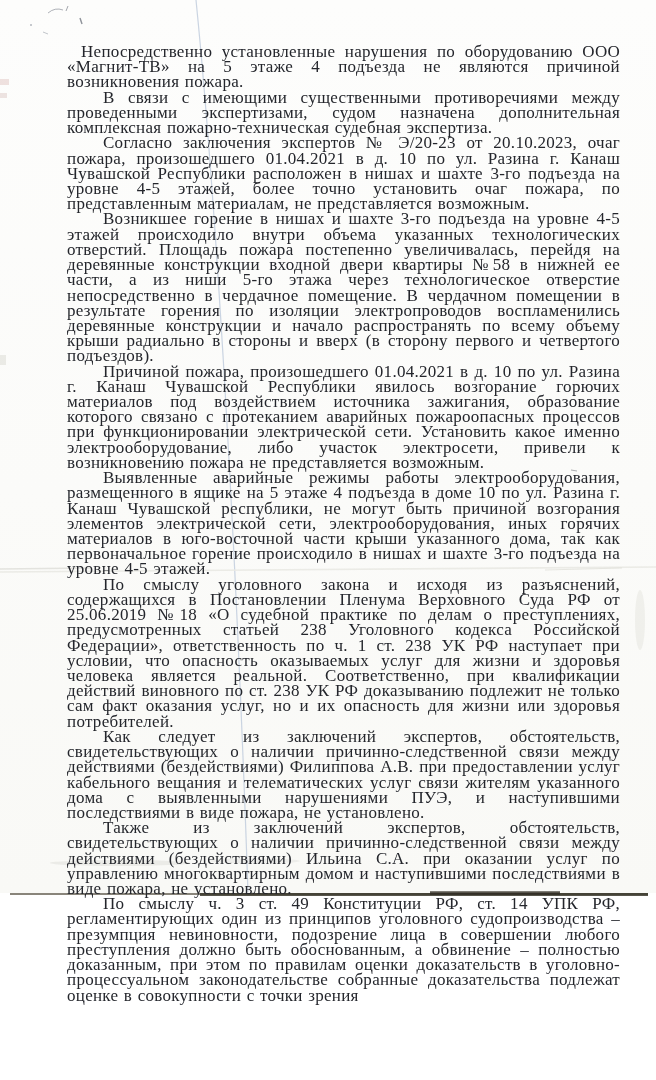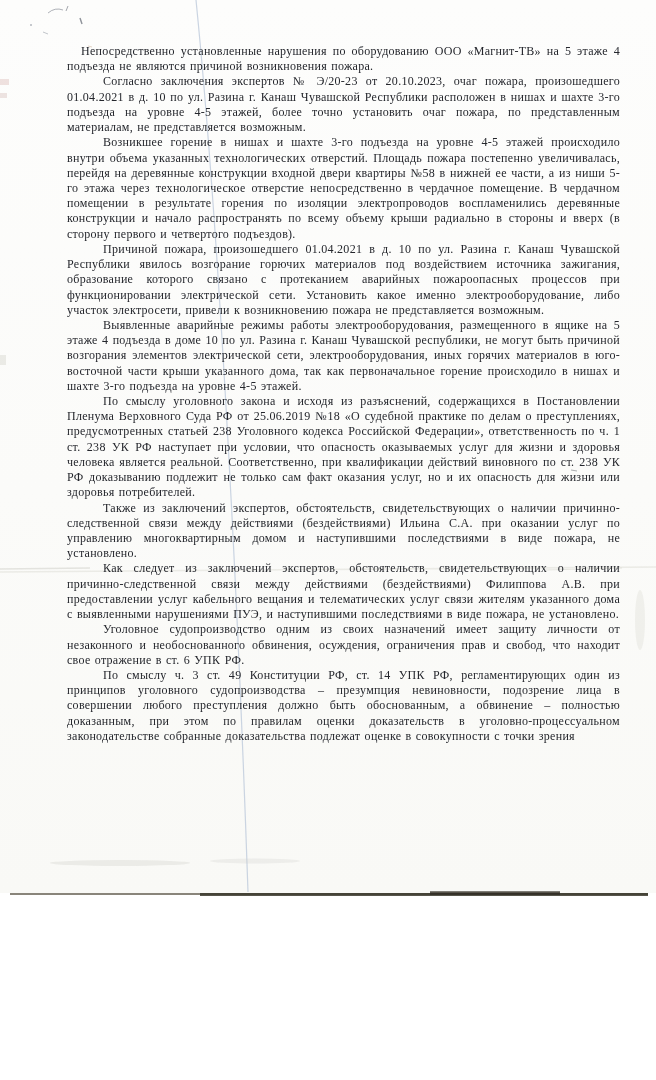--- a/index.html
+++ b/index.html
@@ -31,21 +31,21 @@
     top: 0;
     width: 656px;
     height: 1080px;
     pointer-events: none;
   }
   .text-block {
     position: absolute;
     left: 67px;
     top: 44px;
     width: 553px;
-    font-size: 12px;
+    font-size: 17px;
     line-height: 15.22px;
     letter-spacing: 0.28px;
     word-spacing: 1px;
     color: #24262c;
     text-align: justify;
   }
   .text-block p {
     margin: 0;
     padding: 0;
     text-indent: 36px;
@@ -91,24 +91,24 @@
 
     <g>
       <path d="M10,894 L648,894" stroke="#6b665a" stroke-width="2.2" fill="none" opacity="0.8"></path>
       <path d="M200,894.5 L648,894.5" stroke="#3a372c" stroke-width="3" fill="none" opacity="0.85"></path>
       <path d="M430,893 L560,893" stroke="#2e2b22" stroke-width="3.4" fill="none" opacity="0.8"></path>
     </g>
   </svg>
 
   <main class="text-block">
     <p class="p-first">Непосредственно установленные нарушения по оборудованию ООО «Магнит-ТВ» на 5 этаже 4 подъезда не являются причиной возникновения пожара.</p>
+    <p>В связи с имеющими существенными противоречиями между проведенными экспертизами, судом назначена дополнительная комплексная пожарно-техническая судебная экспертиза.</p>
     <p>Согласно заключения экспертов № Э/20-23 от 20.10.2023, очаг пожара, произошедшего 01.04.2021 в д. 10 по ул. Разина г. Канаш Чувашской Республики расположен в нишах и шахте 3-го подъезда на уровне 4-5 этажей, более точно установить очаг пожара, по представленным материалам, не представляется возможным.</p>
     <p>Возникшее горение в нишах и шахте 3-го подъезда на уровне 4-5 этажей происходило внутри объема указанных технологических отверстий. Площадь пожара постепенно увеличивалась, перейдя на деревянные конструкции входной двери квартиры №58 в нижней ее части, а из ниши 5-го этажа через технологическое отверстие непосредственно в чердачное помещение. В чердачном помещении в результате горения по изоляции электропроводов воспламенились деревянные конструкции и начало распространять по всему объему крыши радиально в стороны и вверх (в сторону первого и четвертого подъездов).</p>
     <p>Причиной пожара, произошедшего 01.04.2021 в д. 10 по ул. Разина г. Канаш Чувашской Республики явилось возгорание горючих материалов под воздействием источника зажигания, образование которого связано с протеканием аварийных пожароопасных процессов при функционировании электрической сети. Установить какое именно электрооборудование, либо участок электросети, привели к возникновению пожара не представляется возможным.</p>
     <p>Выявленные аварийные режимы работы электрооборудования, размещенного в ящике на 5 этаже 4 подъезда в доме 10 по ул. Разина г. Канаш Чувашской республики, не могут быть причиной возгорания элементов электрической сети, электрооборудования, иных горячих материалов в юго-восточной части крыши указанного дома, так как первоначальное горение происходило в нишах и шахте 3-го подъезда на уровне 4-5 этажей.</p>
     <p>По смыслу уголовного закона и исходя из разъяснений, содержащихся в Постановлении Пленума Верховного Суда РФ от 25.06.2019 №18 «О судебной практике по делам о преступлениях, предусмотренных статьей 238 Уголовного кодекса Российской Федерации», ответственность по ч. 1 ст. 238 УК РФ наступает при условии, что опасность оказываемых услуг для жизни и здоровья человека является реальной. Соответственно, при квалификации действий виновного по ст. 238 УК РФ доказыванию подлежит не только сам факт оказания услуг, но и их опасность для жизни или здоровья потребителей.</p>
+    <p>Как следует из заключений экспертов, обстоятельств, свидетельствующих о наличии причинно-следственной связи между действиями (бездействиями) Филиппова А.В. при предоставлении услуг кабельного вещания и телематических услуг связи жителям указанного дома с выявленными нарушениями ПУЭ, и наступившими последствиями в виде пожара, не установлено.</p>
     <p>Также из заключений экспертов, обстоятельств, свидетельствующих о наличии причинно-следственной связи между действиями (бездействиями) Ильина С.А. при оказании услуг по управлению многоквартирным домом и наступившими последствиями в виде пожара, не установлено.</p>
-    <p>Как следует из заключений экспертов, обстоятельств, свидетельствующих о наличии причинно-следственной связи между действиями (бездействиями) Филиппова А.В. при предоставлении услуг кабельного вещания и телематических услуг связи жителям указанного дома с выявленными нарушениями ПУЭ, и наступившими последствиями в виде пожара, не установлено.</p>
-    <p>Уголовное судопроизводство одним из своих назначений имеет защиту личности от незаконного и необоснованного обвинения, осуждения, ограничения прав и свобод, что находит свое отражение в ст. 6 УПК РФ.</p>
     <p>По смыслу ч. 3 ст. 49 Конституции РФ, ст. 14 УПК РФ, регламентирующих один из принципов уголовного судопроизводства – презумпция невиновности, подозрение лица в совершении любого преступления должно быть обоснованным, а обвинение – полностью доказанным, при этом по правилам оценки доказательств в уголовно-процессуальном законодательстве собранные доказательства подлежат оценке в совокупности с точки зрения</p>
   </main>
 
 </div>
 
 </body></html>

